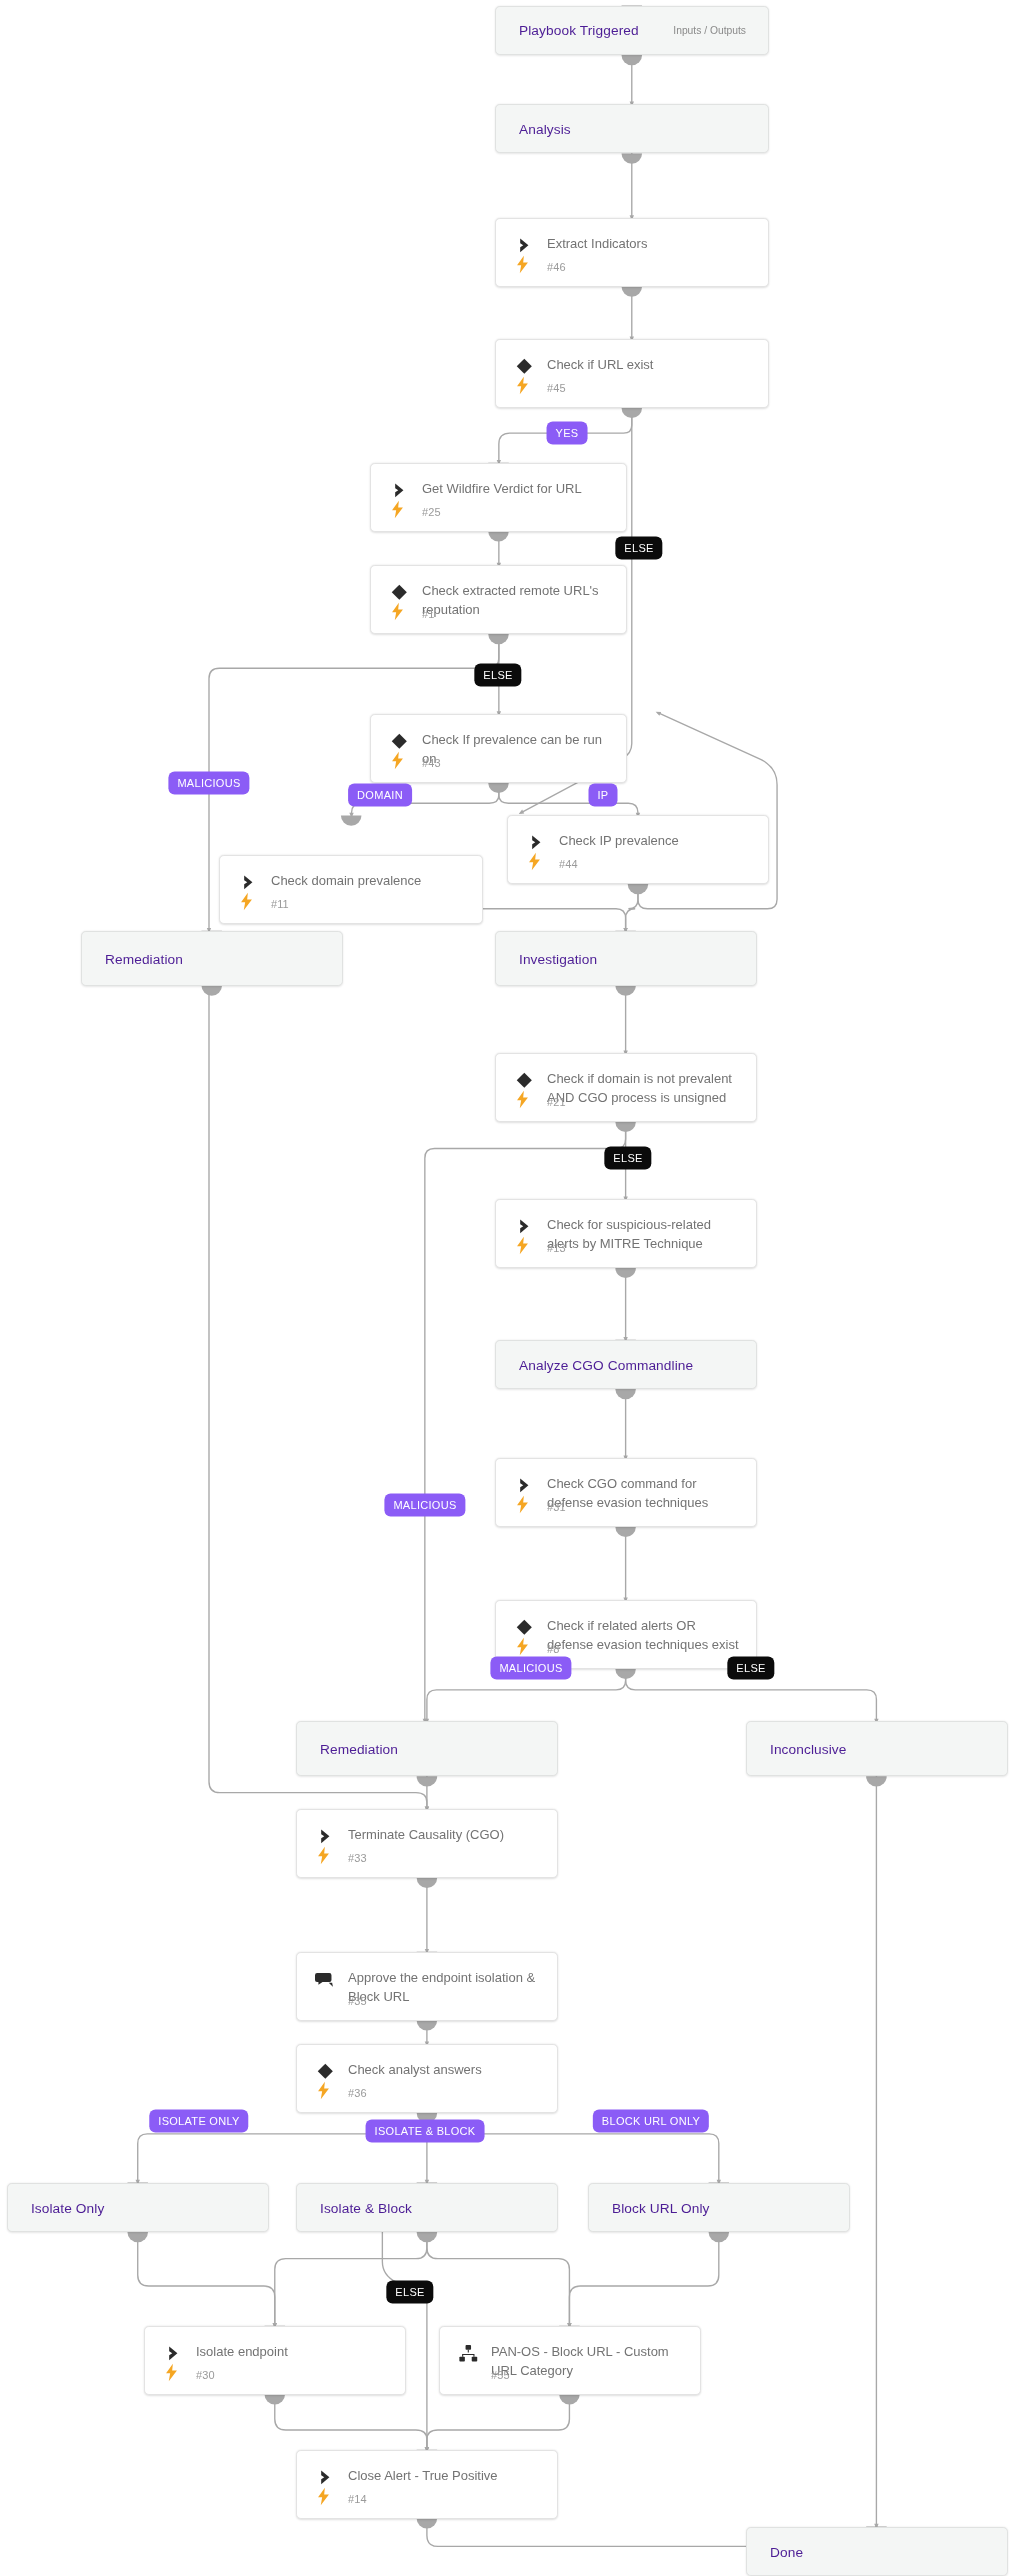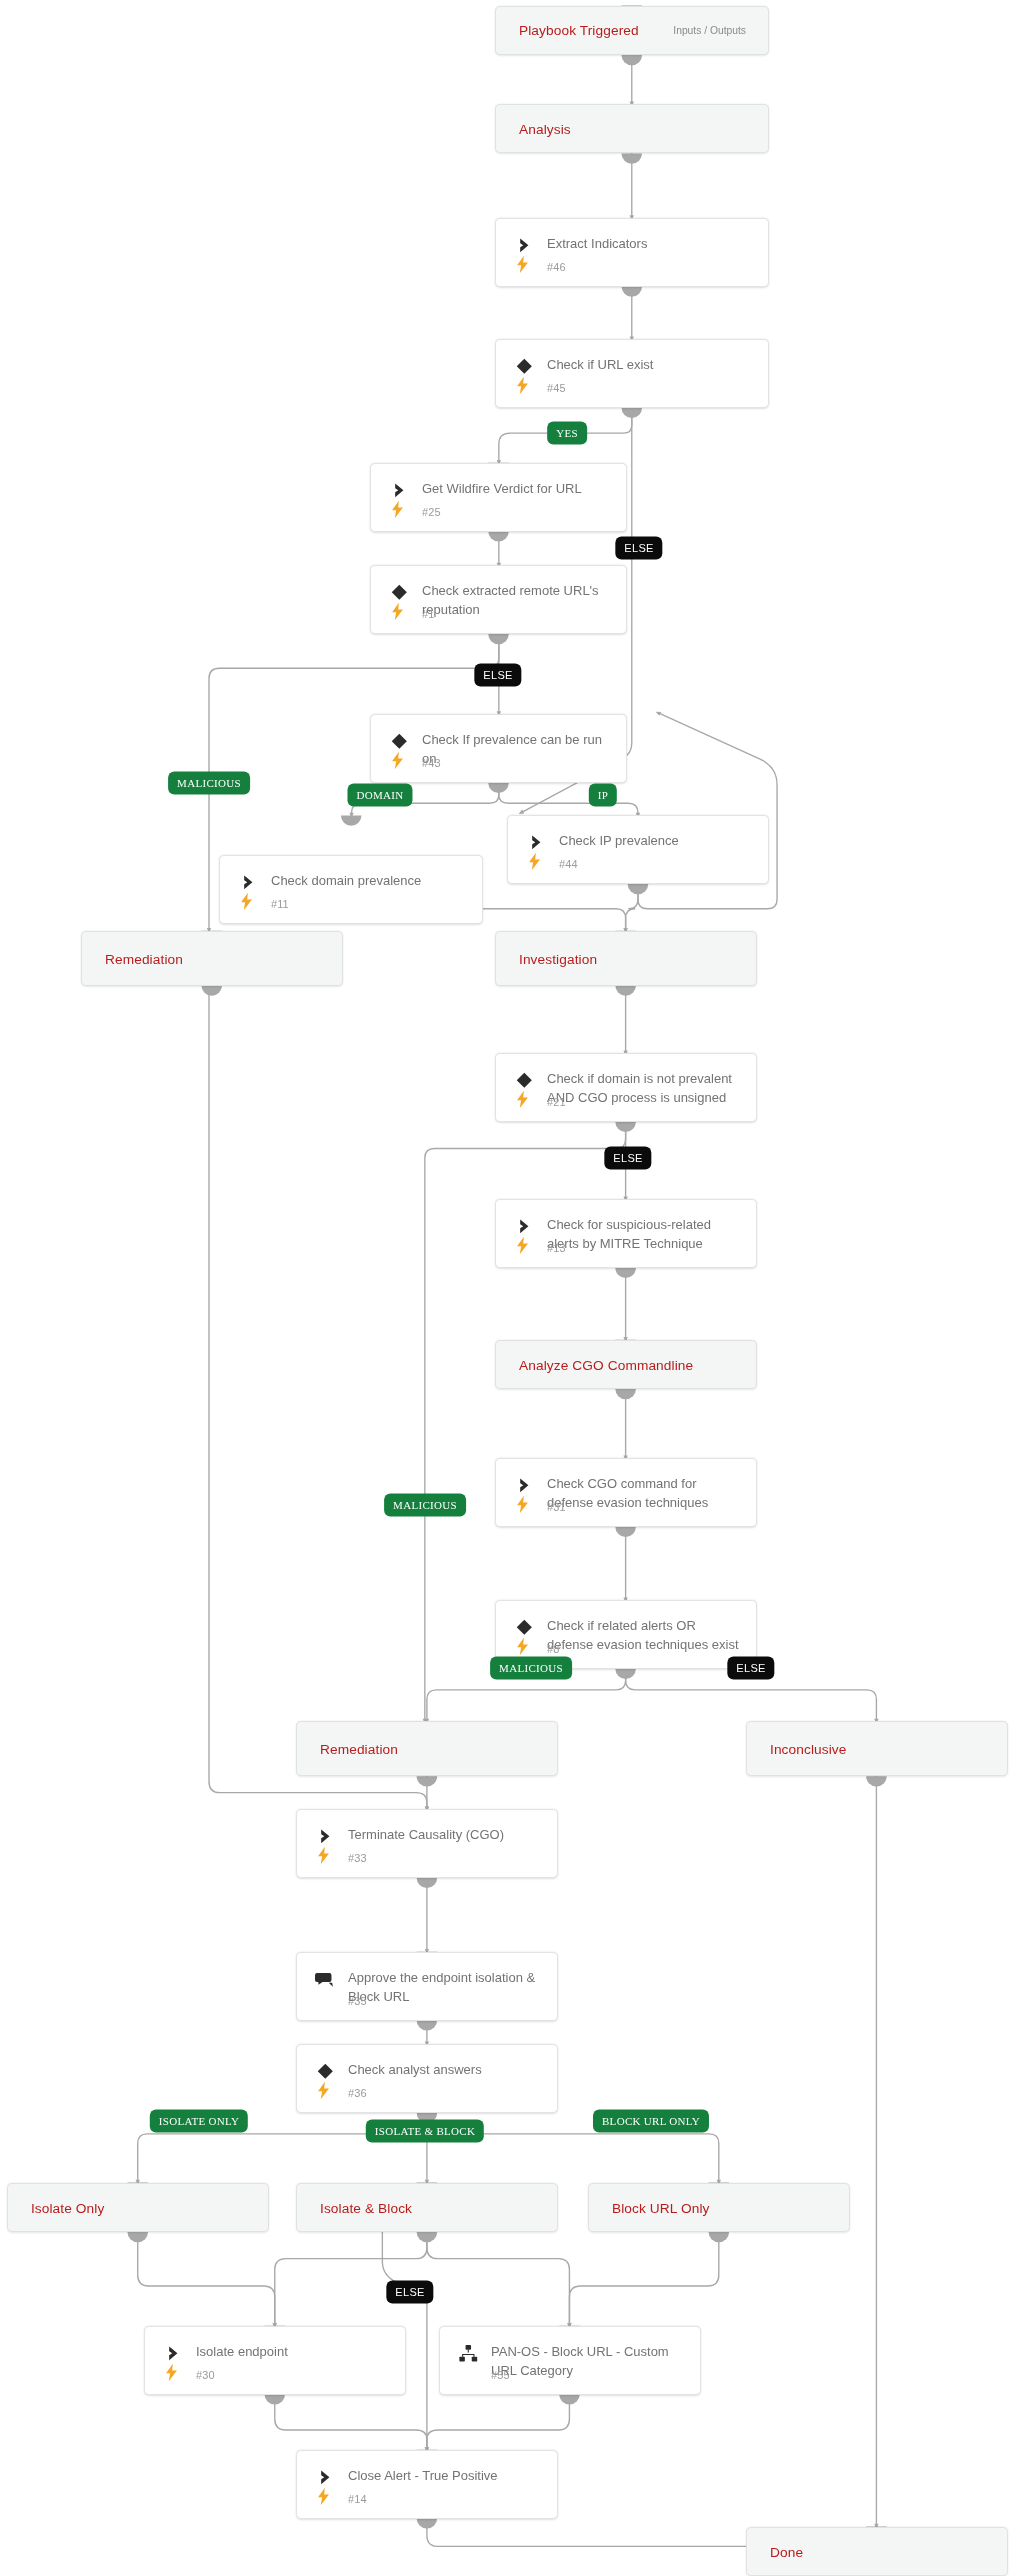--- a/index.html
+++ b/index.html
@@ -6,34 +6,34 @@
   body{font-family:"Liberation Sans","DejaVu Sans",sans-serif;}
   #canvas{position:relative;width:1021px;height:2576px;background:#fff;overflow:hidden;}
   #wires{position:absolute;left:0;top:0;width:1021px;height:2576px;pointer-events:none;}
 
   
   .node{position:absolute;box-sizing:border-box;border-radius:4.8px;}
   .node.task{background:#ffffff;border:0.7px solid #e3e3e3;box-shadow:0 0.7px 2.1px rgba(0,0,0,.13);}
   .node.section{background:#f4f6f5;border:0.7px solid #e0e2e1;box-shadow:0 0.7px 2.1px rgba(0,0,0,.10);}
 
   .sec-label{position:absolute;left:23px;top:50%;transform:translateY(-50%);
-    font-size:13.7px;color:#b91c1c;letter-spacing:0.1px;white-space:nowrap;}
+    font-size:13.7px;color:#4c1d95;letter-spacing:0.1px;white-space:nowrap;}
   .io-label{position:absolute;right:22px;top:50%;transform:translateY(-50%);
     font-size:10.3px;color:#8a8a8a;white-space:nowrap;}
 
   .t-icon{position:absolute;left:18px;top:16.4px;width:20.6px;height:20.6px;}
   .t-title{position:absolute;left:51px;top:15px;right:12.3px;font-size:13px;line-height:19px;color:#737373;}
   .t-bolt{position:absolute;left:19px;bottom:12.3px;width:15px;height:19px;}
   .t-id{position:absolute;left:51px;bottom:13px;font-size:11px;color:#9a9a9a;letter-spacing:0.1px;}
 
   
   .chip{position:absolute;box-sizing:border-box;height:23px;line-height:23px;
     border-radius:6.2px;padding:0 9px;font-size:11px;letter-spacing:0.3px;color:#ffffff;white-space:nowrap;
     transform:translate(-50%,-50%);text-align:center;}
-  .chip.grey{background:#15803d;font-family:Liberation Serif, serif;}
+  .chip.grey{background:#8b5cf6;}
   .chip.black{background:#0b0b0b;}
 
   svg.ic{display:block;}
 </style>
 </head>
 <body>
 
 <div id="canvas">
   <svg id="wires" viewBox="0 0 1490 3759" xmlns="http://www.w3.org/2000/svg">
       <defs>

